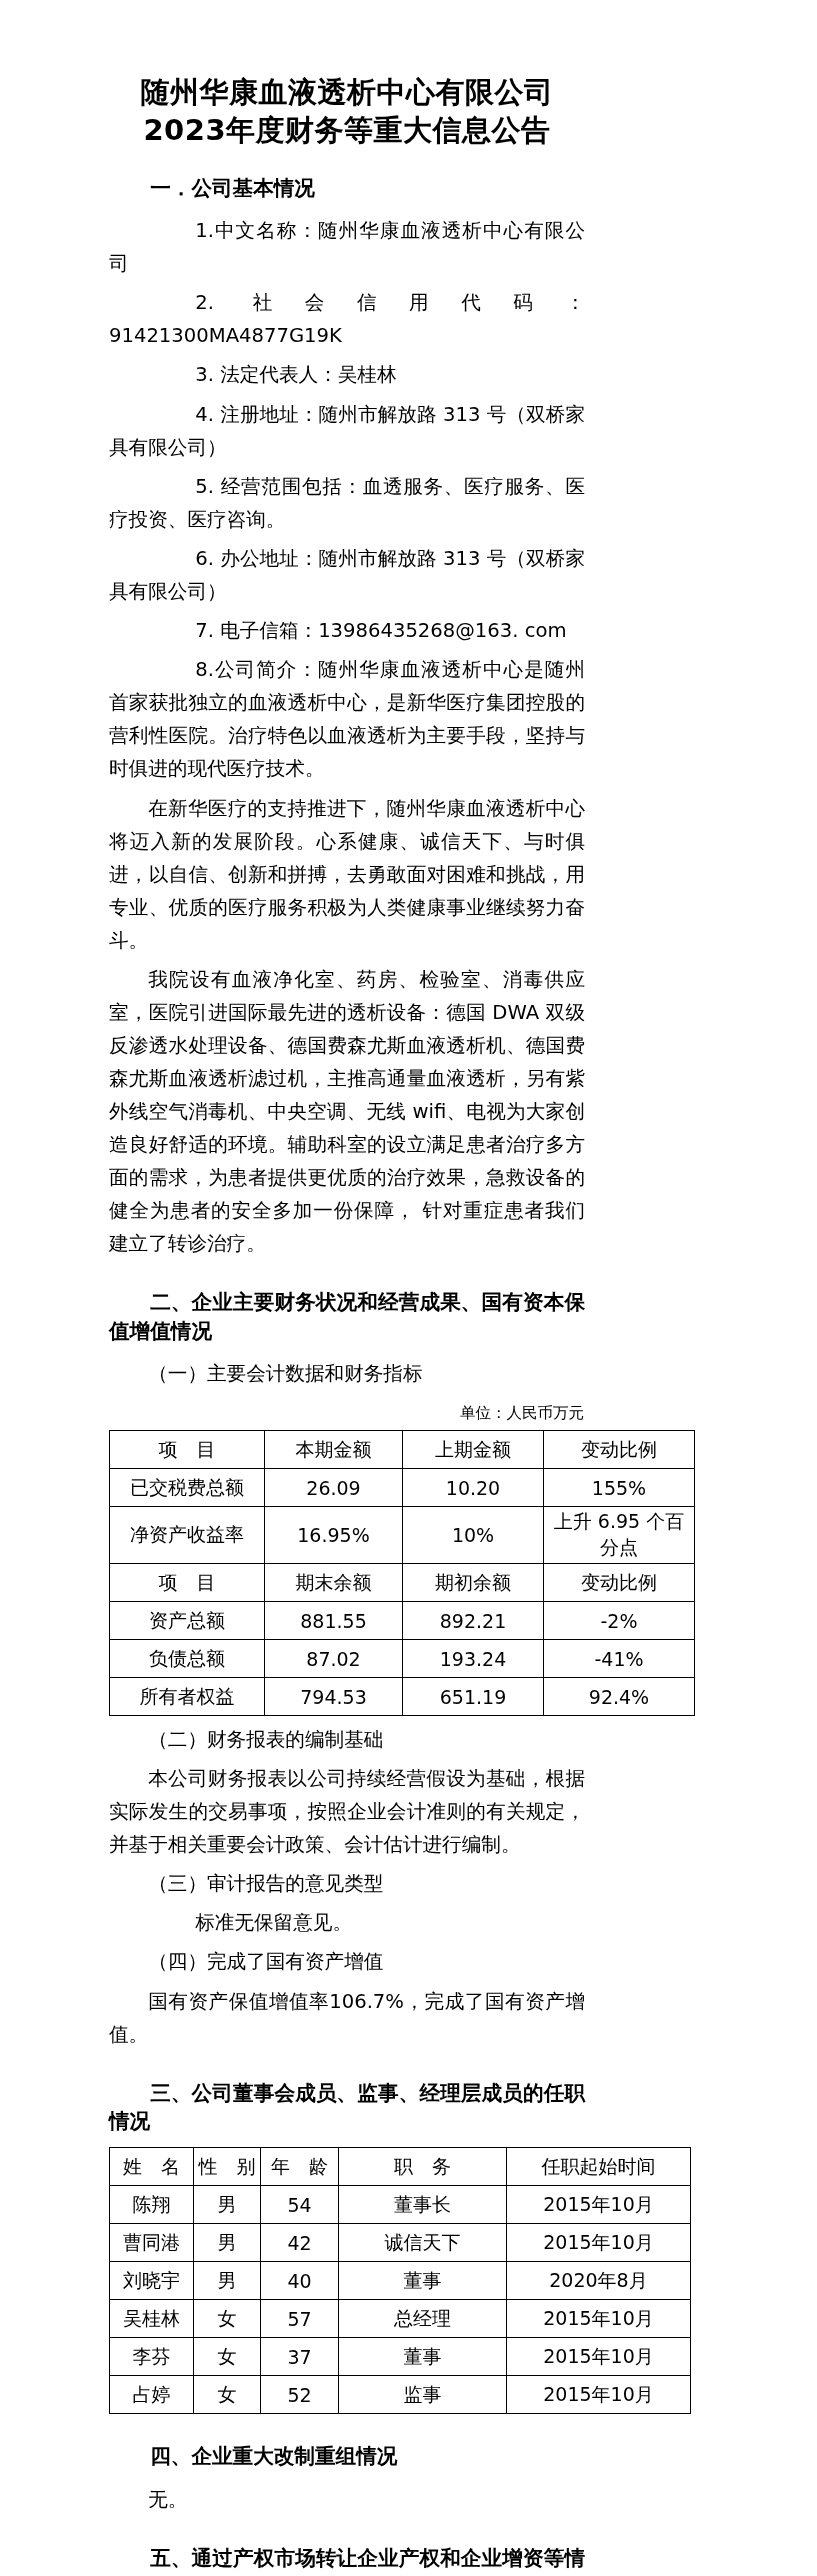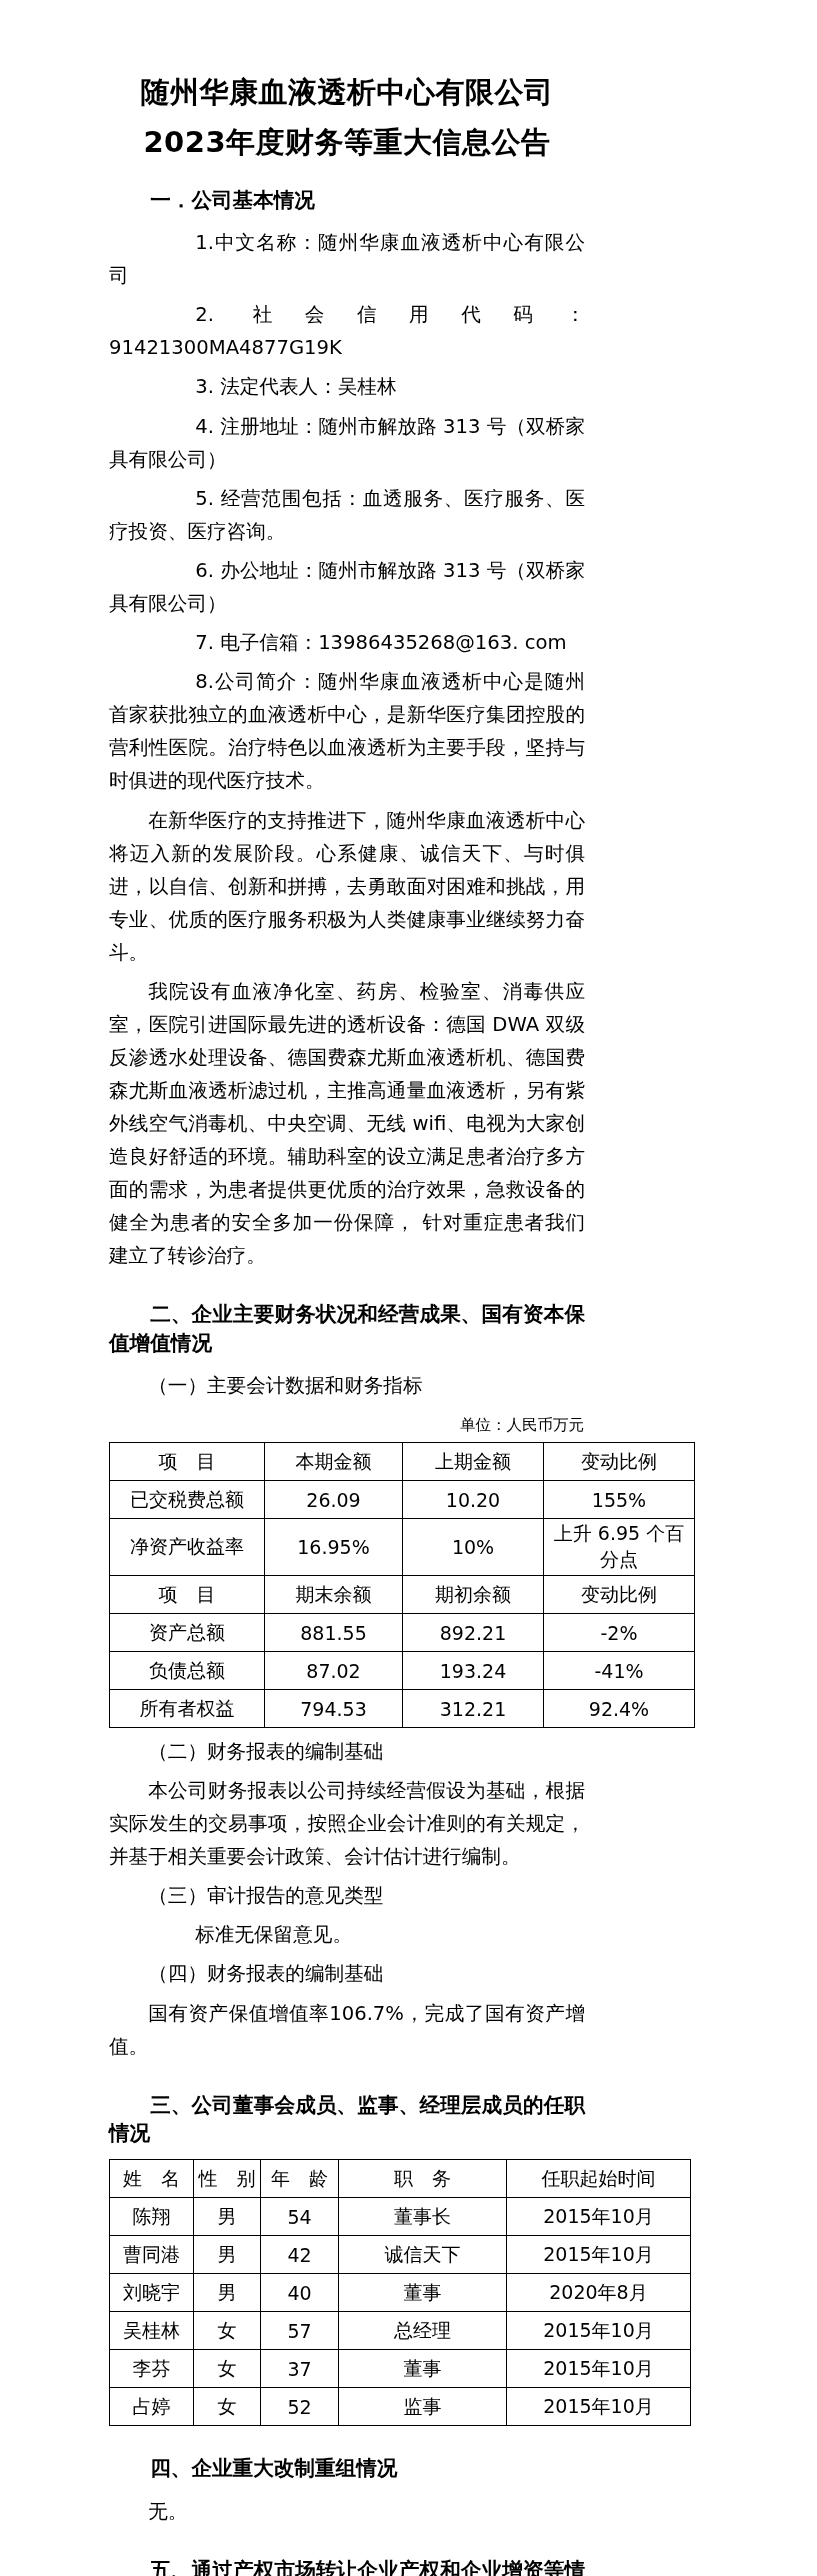--- a/index.html
+++ b/index.html
@@ -9,21 +9,21 @@
     background: #ffffff; color: #000000;
     font-family: "DejaVu Sans", "Liberation Sans", sans-serif;
     overflow: hidden;
   }
   .page { width: 710px; padding: 77px 125px 0 109px; }
 
   .doc-title {
     font-size: 29px; font-weight: bold; text-align: center;
     line-height: 1.05; margin: 0; letter-spacing: 0.5px;
   }
-  .doc-title + .doc-title { margin-top: 20px; }
+  .doc-title + .doc-title { margin-top: 8px; }
 
   .notice-box {
     border: 1.5px solid #000; margin-top: 23px; padding: 10.3px 13.4px;
   }
   .notice-box p { margin: 0; }
 
   h2.sec {
     font-size: 20.6px; font-weight: bold; line-height: 1.4;
     margin: 28px 0 11.3px; text-indent: 2em; text-align: justify;
   }
@@ -114,31 +114,31 @@
         </tr>
         <tr>
           <td>负债总额</td>
           <td>87.02</td>
           <td>193.24</td>
           <td>-41%</td>
         </tr>
         <tr>
           <td>所有者权益</td>
           <td>794.53</td>
-          <td>312.21</td>
+          <td>651.19</td>
           <td>92.4%</td>
         </tr>
       </tbody>
   </table>
 
   <p class="sub">（二）财务报表的编制基础</p>
   <p class="para">本公司财务报表以公司持续经营假设为基础，根据实际发生的交易事项，按照企业会计准则的有关规定，并基于相关重要会计政策、会计估计进行编制。</p>
   <p class="sub">（三）审计报告的意见类型</p>
   <p class="para indent4">标准无保留意见。</p>
-  <p class="sub">（四）财务报表的编制基础</p>
+  <p class="sub">（四）完成了国有资产增值</p>
   <p class="para">国有资产保值增值率106.7%，完成了国有资产增值。</p>
 
   <h2 class="sec">三、公司董事会成员、监事、经理层成员的任职情况</h2>
 
   <table class="off-table">
     <colgroup>
       <col style="width:84px">
         <col style="width:67px">
         <col style="width:78px">
         <col style="width:168px">

